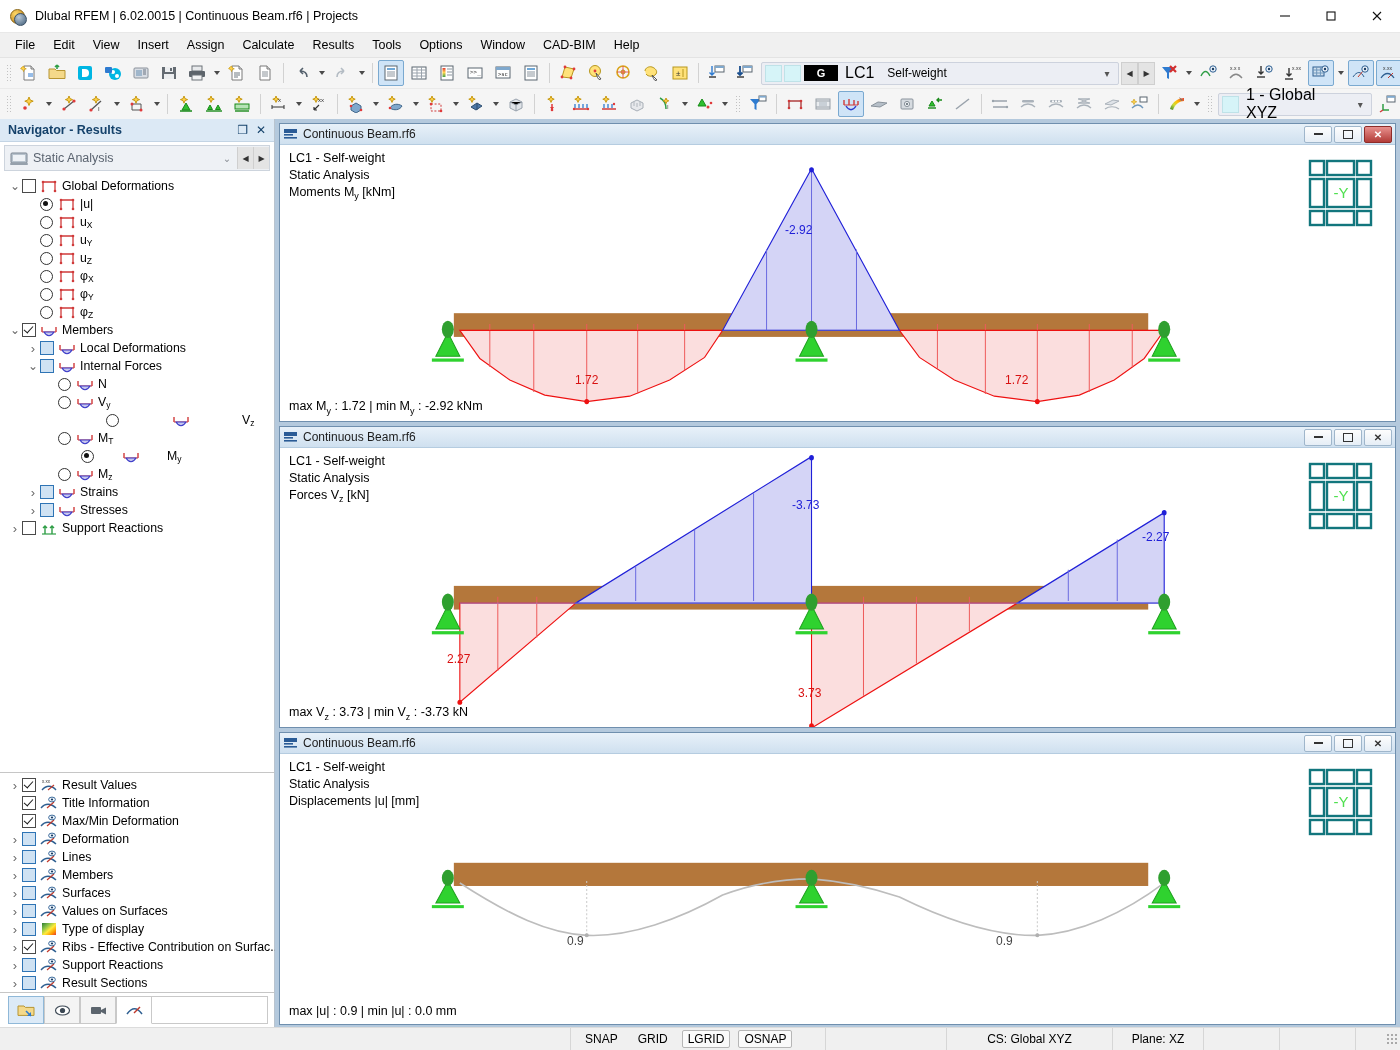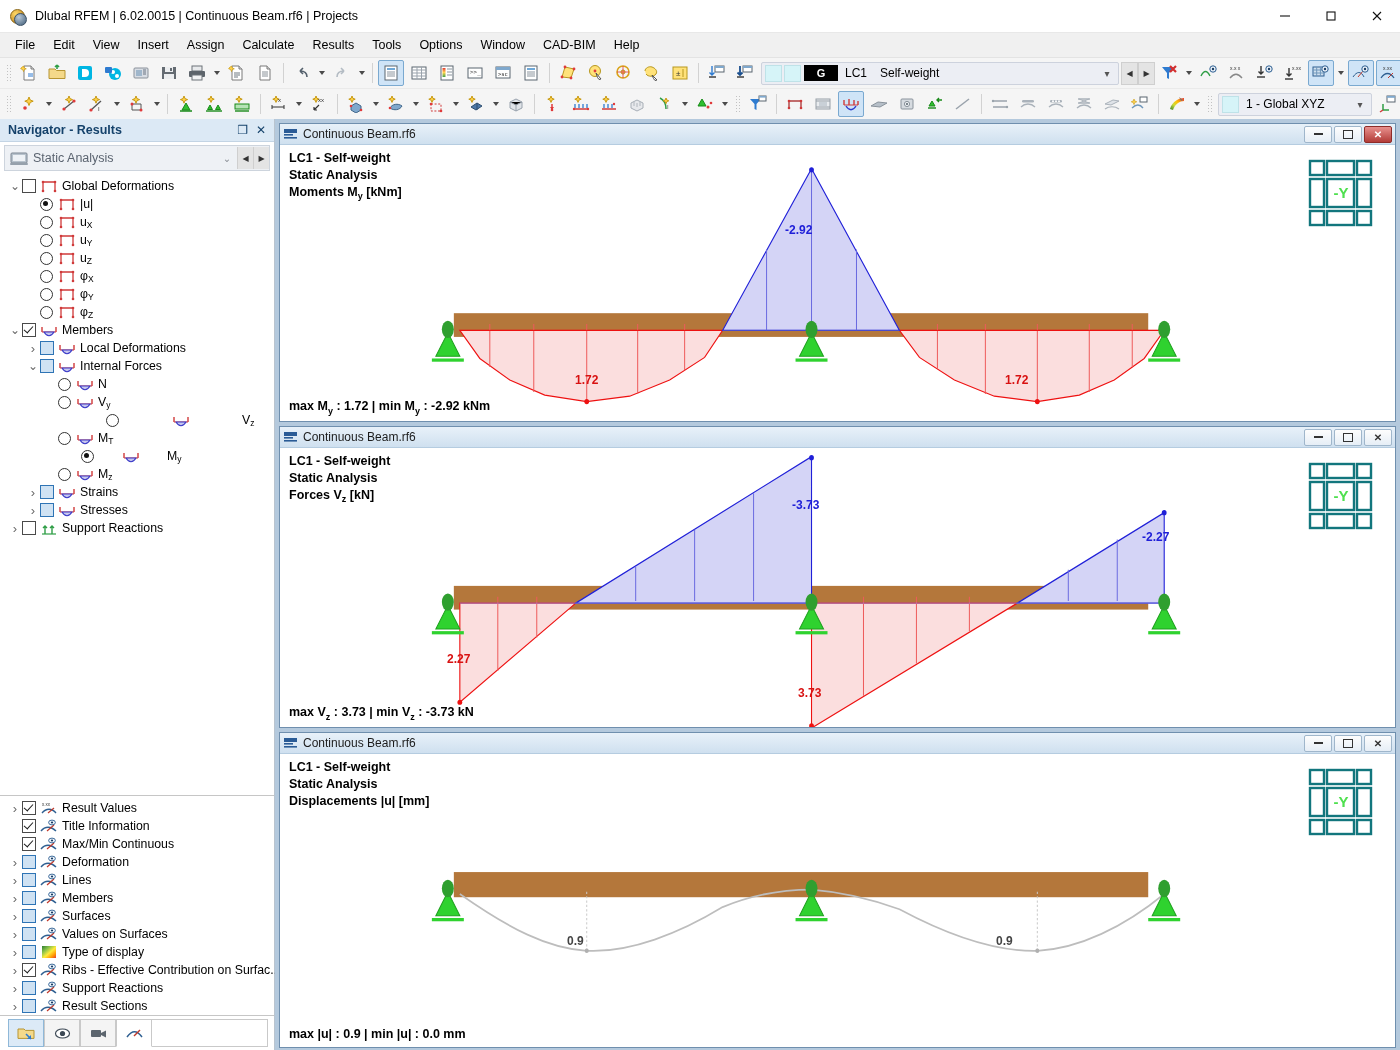--- a/index.html
+++ b/index.html
@@ -40,21 +40,21 @@
   .tbtn svg{display:block;}
   .caret{width:12px;height:24px;display:flex;align-items:center;justify-content:center;flex:0 0 auto;}
   .caret::after{content:"";border-left:3.5px solid transparent;border-right:3.5px solid transparent;border-top:4px solid #4a4a4a;}
 
   
   .lc-combo{height:21px;display:flex;align-items:center;background:#eceef4;border:1px solid #cdd2dd;border-radius:2px;margin:0 2px;flex:0 0 auto;}
   .lc-sw{width:15px;height:15px;margin-left:3px;background:#d6f4f8;border:1px solid #bfe2e8;flex:0 0 auto;}
   .lc-sw.b{margin-left:2px;}
   .lc-g{width:34px;height:16px;background:#000;color:#fff;font-size:11px;display:flex;align-items:center;
        justify-content:center;margin-left:3px;font-weight:bold;flex:0 0 auto;}
-  .lc-id{margin-left:7px;font-size:12px;}
+  .lc-id{margin-left:7px;font-size:16px;}
   .lc-name{margin-left:13px;font-size:12px;}
   .lc-dd{width:22px;text-align:center;color:#555;font-size:10px;margin-left:auto;}
   .navbtn{width:15px;height:21px;background:#e4e4e4;border:1px solid #cfcfcf;display:flex;align-items:center;
       justify-content:center;font-size:8px;color:#333;flex:0 0 auto;}
   .cs-combo{height:21px;display:flex;align-items:center;background:#eceef4;border:1px solid #cdd2dd;border-radius:2px;margin:0 2px;width:152px;flex:0 0 auto;}
 
   
   .body{flex:1 1 auto;display:flex;min-height:0;background:#f0f0f0;}
 
   
@@ -100,21 +100,21 @@
      border-bottom:1px solid #b5cce0;}
   .pbar .pico{width:14px;height:13px;margin-right:5px;flex:0 0 auto;}
   .pbar .ptitle{font-size:12px;color:#1c1c1c;}
   .pwin{margin-left:auto;display:flex;gap:2px;padding-right:3px;}
   .pwb{width:26px;height:15px;border:1px solid #9fb6cb;background:linear-gradient(#fdfdfd,#e6eef6);border-radius:2px;
       display:flex;align-items:center;justify-content:center;}
   .pwb.x{background:linear-gradient(#e8908d,#b23c38);border-color:#8e2b28;color:#fff;font-size:10px;font-weight:bold;}
   .pwb.xg{background:linear-gradient(#fdfdfd,#e6eef6);color:#333;font-size:10px;font-weight:bold;}
   .pwb .m{width:9px;height:1.5px;background:#333;}
   .pwb .r{width:8px;height:7px;border:1.4px solid #333;}
-  .canvas{flex:1 1 auto;position:relative;overflow:hidden;background:#fff;font-weight:bold;}
+  .canvas{flex:1 1 auto;position:relative;overflow:hidden;background:#fff;}
   .cap{position:absolute;left:9px;font-size:12.5px;color:#000;line-height:17px;white-space:nowrap;}
   .cap sub{font-size:9px;vertical-align:baseline;position:relative;top:2.5px;}
   .cap.l1{top:5px;} .cap.l2{top:22px;} .cap.l3{top:39px;}
   .foot{position:absolute;left:9px;bottom:6px;font-size:12.5px;}
   .axbox{position:absolute;right:20px;top:14px;width:67px;height:70px;}
   svg.plot{position:absolute;left:0;top:0;width:100%;height:100%;}
 
   
   .status{height:22px;background:#f0f0f0;display:flex;align-items:center;border-top:1px solid #dcdcdc;flex:0 0 auto;font-size:12px;}
   .st-seg{height:22px;display:flex;align-items:center;justify-content:center;border-right:1px solid #d6d6d6;}
@@ -1017,21 +1017,21 @@
           </div>
           <div class="row" style="padding-left: 8px;">
             <div class="exp"></div>
             <div class="cbx chk"></div>
             <div class="ticon"><svg width="18" height="14" viewBox="0 0 18 14">
                 <path d="M1 12c4-5 10-5 15 0" fill="none" stroke="#2e5f91" stroke-width="1.4"></path>
                 <path d="M7 12l7-6" stroke="#c0392b" stroke-width="1.2"></path>
                 <ellipse cx="12" cy="3.5" rx="3.4" ry="2.4" fill="#eaf2fa" stroke="#2e5f91" stroke-width=".9"></ellipse>
                 <circle cx="12" cy="3.5" r="1.1" fill="#1b3d63"></circle>
               </svg></div>
-            <div class="rlbl">Max/Min Continuous</div>
+            <div class="rlbl">Max/Min Deformation</div>
           </div>
           <div class="row" style="padding-left: 8px;">
             <div class="exp" style="font-size: 13px;">›</div>
             <div class="cbx blue"></div>
             <div class="ticon"><svg width="18" height="14" viewBox="0 0 18 14">
                 <path d="M1 12c4-5 10-5 15 0" fill="none" stroke="#2e5f91" stroke-width="1.4"></path>
                 <path d="M7 12l7-6" stroke="#c0392b" stroke-width="1.2"></path>
                 <ellipse cx="12" cy="3.5" rx="3.4" ry="2.4" fill="#eaf2fa" stroke="#2e5f91" stroke-width=".9"></ellipse>
                 <circle cx="12" cy="3.5" r="1.1" fill="#1b3d63"></circle>
               </svg></div>
@@ -1443,13 +1443,29 @@
           </div>
 
           <div class="foot">
             <span>max |u| : 0.9 | min |u| : 0.0 mm</span>
           </div>
         </div>
       </div>
     </div>
   </div>
 
+  <div class="status">
+    <div class="st-seg" style="width:570px;"></div>
+    <div class="st-seg" style="width:250px;justify-content:flex-start;padding-left:4px;">
+      <div class="snapbtn">SNAP</div>
+      <div class="snapbtn">GRID</div>
+      <div class="snapbtn on">LGRID</div>
+      <div class="snapbtn on">OSNAP</div>
+    </div>
+    <div class="st-seg" style="width:120px;"></div>
+    <div class="st-seg" style="width:165px;">CS: Global XYZ</div>
+    <div class="st-seg" style="width:90px;">Plane: XZ</div>
+    <div class="st-seg" style="width:75px;"></div>
+    <div class="st-seg" style="width:75px;"></div>
+    <div class="st-seg" style="flex:1 1 auto;border-right:none;"></div>
+    <div class="grip-br"></div>
+  </div>
 </div>
 
 </body></html>

